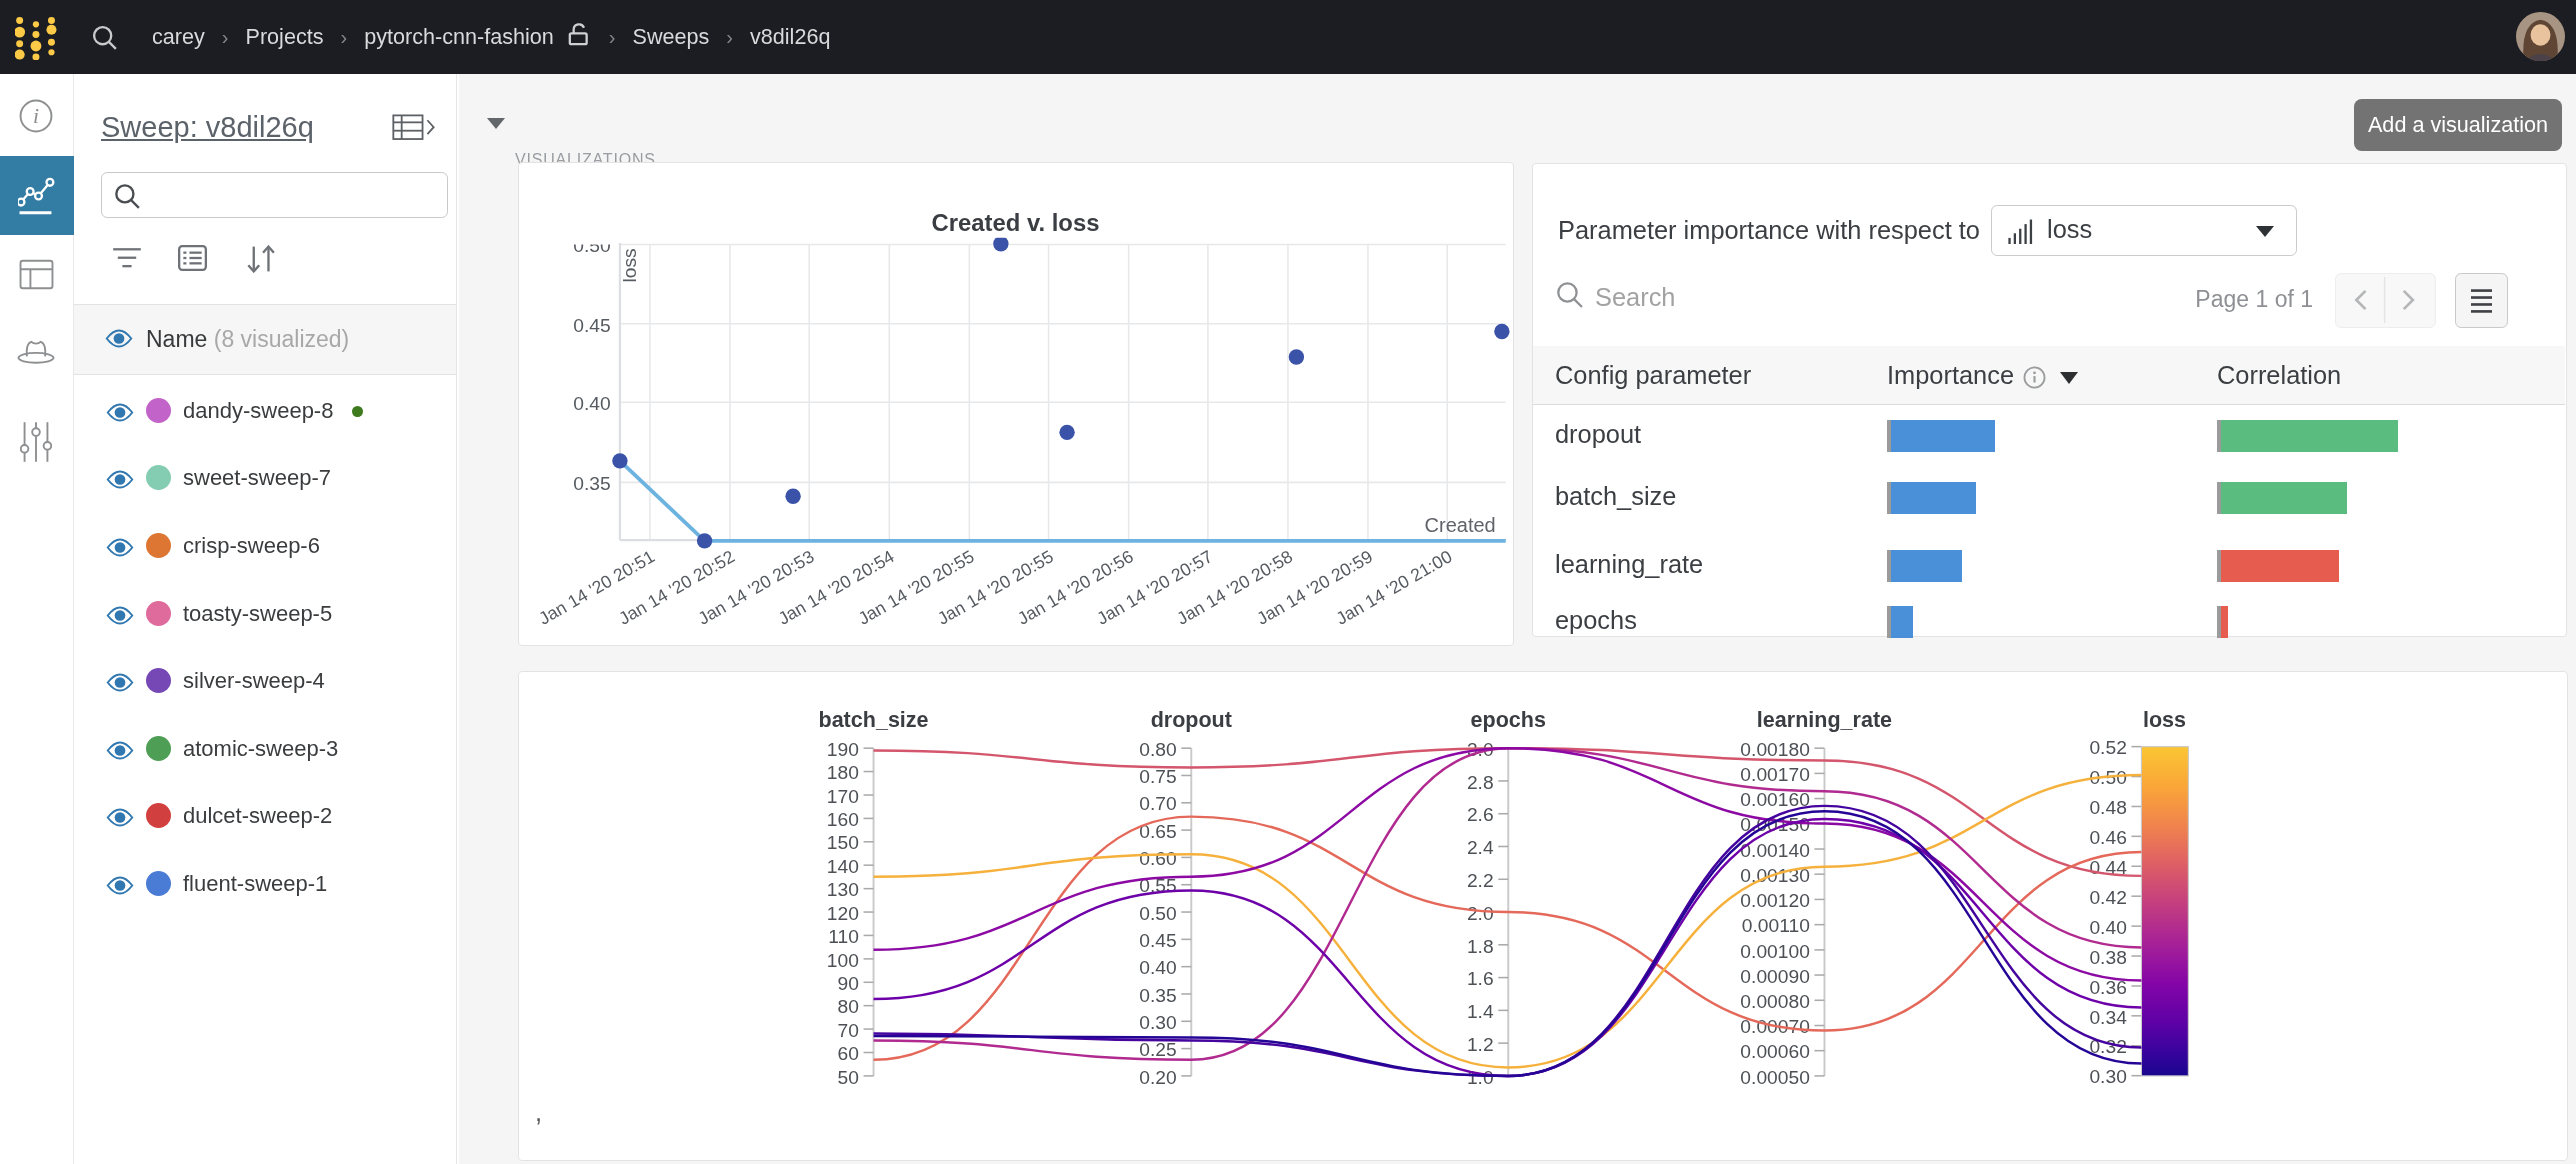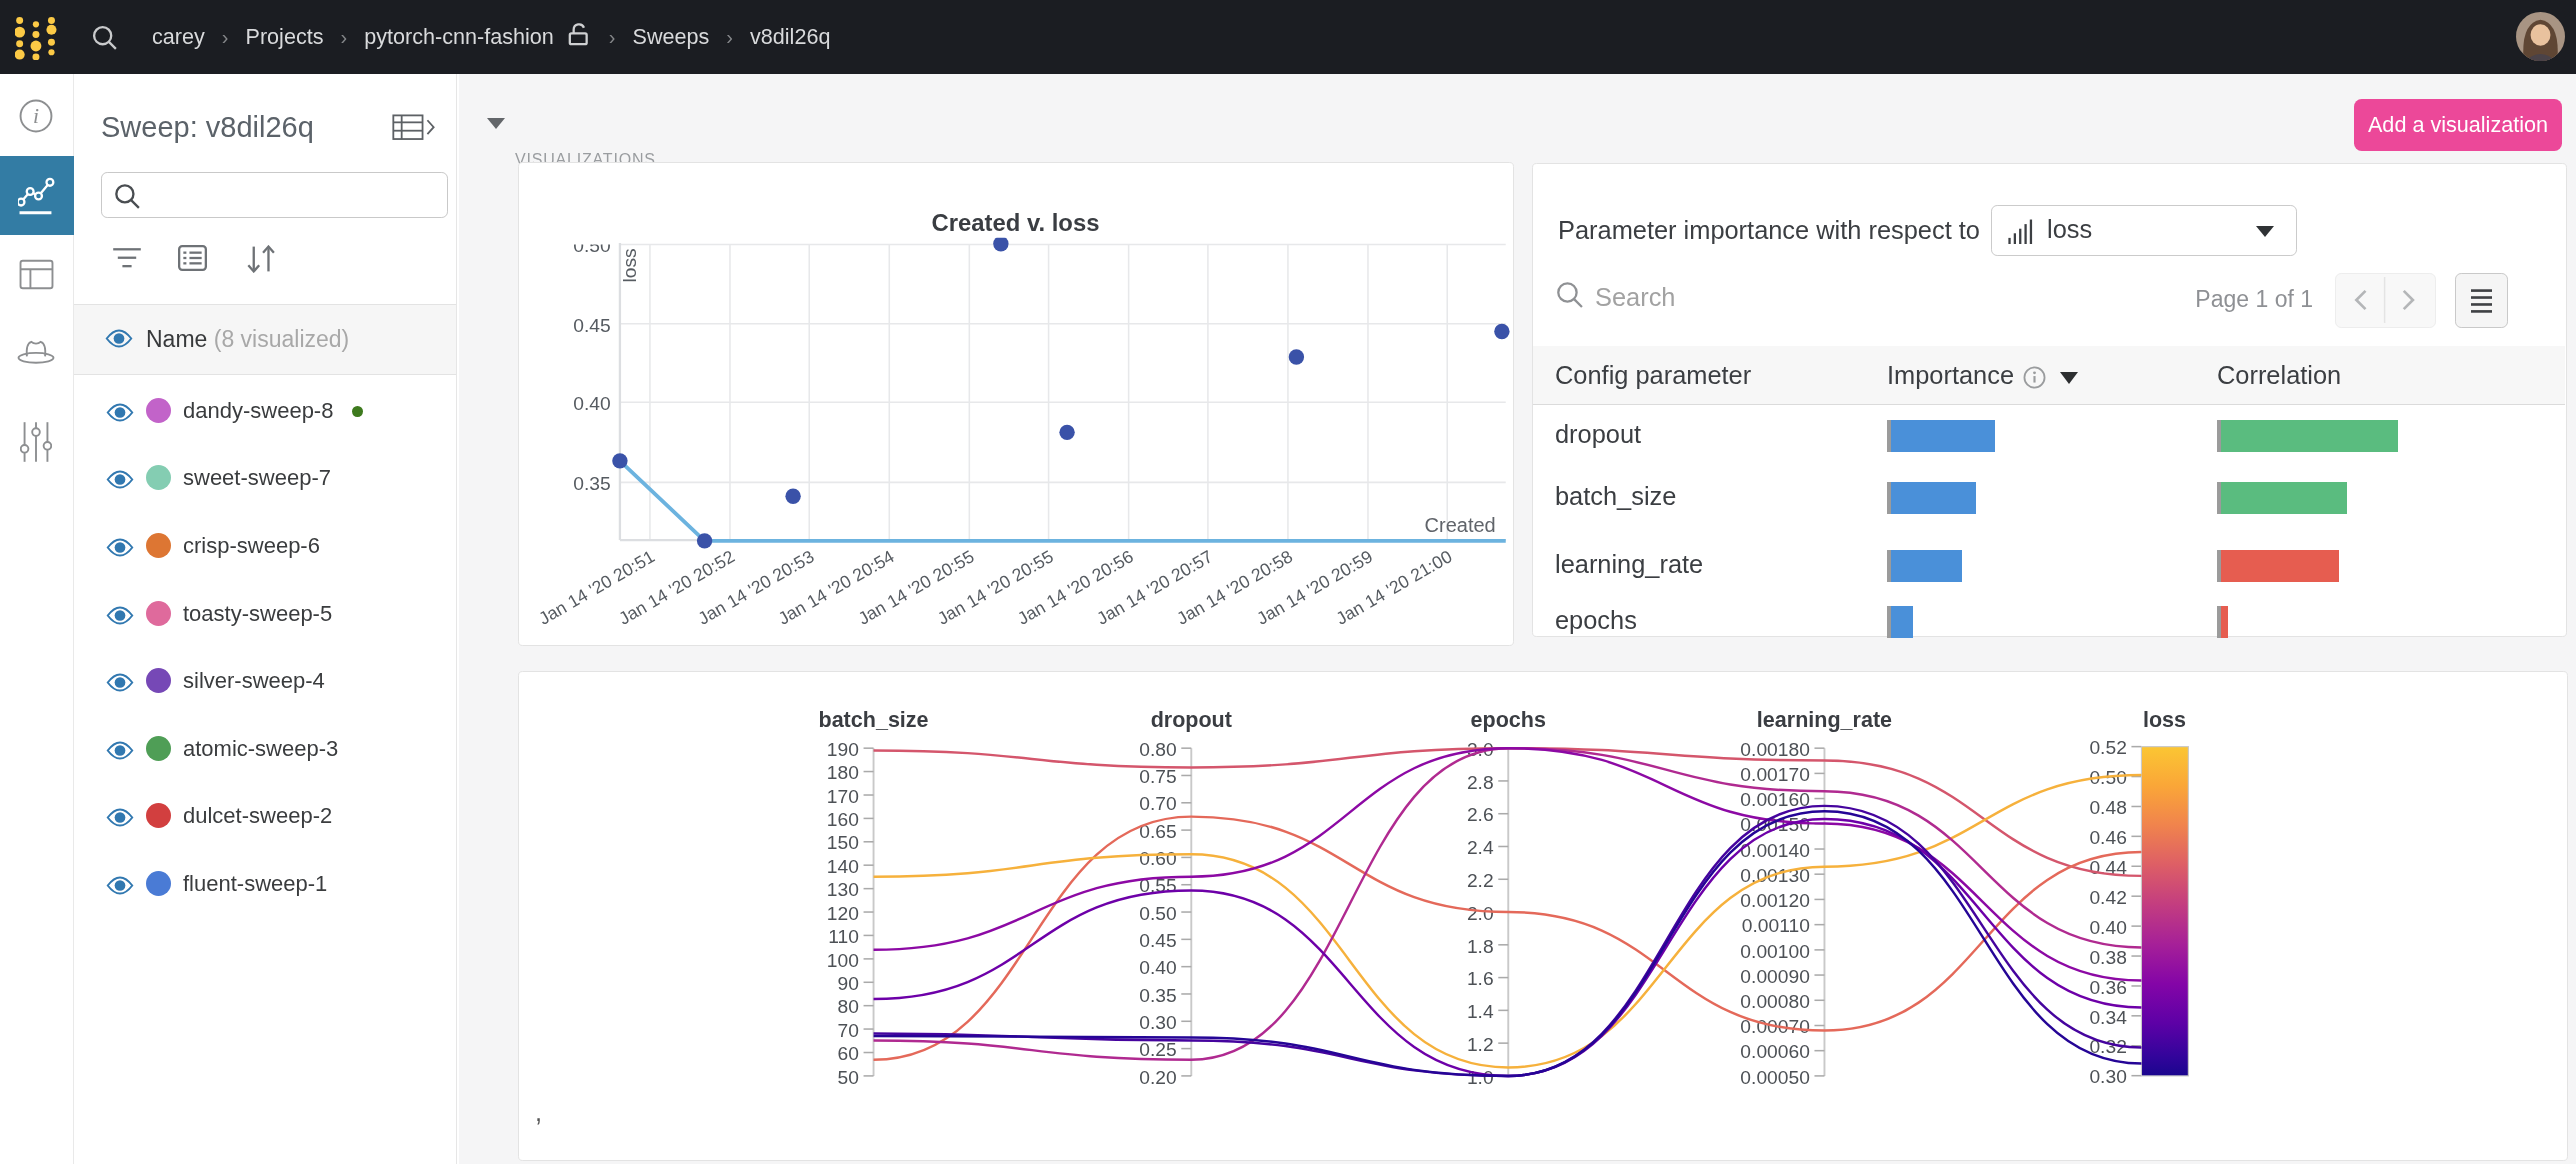--- a/index.html
+++ b/index.html
@@ -11,35 +11,35 @@
   .nav { position:absolute; left:0; top:0; width:2576px; height:74px; background:#1b1d22; }
   .crumbs { position:absolute; left:152px; top:0; height:74px; line-height:74px; font-size:21.6px; color:#d9dadc; white-space:nowrap; }
   .crumbs .sep { color:#85878a; padding:0 17px; font-size:20px; }
 
   
   .rail { position:absolute; left:0; top:74px; width:74px; height:1090px; background:#ffffff; border-right:1.5px solid #e9e9e9; }
   .railtile { position:absolute; left:0; top:82px; width:74px; height:79px; background:#337ca4; }
 
   
   .side { position:absolute; left:74px; top:74px; width:383px; height:1090px; background:#ffffff; border-right:1.5px solid #e6e6e6; }
-  .sweeptitle { position:absolute; left:27px; top:37px; font-size:29px; color:#5b6269; }
+  .sweeptitle { position:absolute; left:27px; top:37px; font-size:29px; color:#5b6269;text-decoration:underline; }
   .searchbox { position:absolute; left:27px; top:98px; width:347px; height:46px; border:1.5px solid #c9c9c9; border-radius:6.2px; }
   .namehdr { position:absolute; left:0px; top:230px; width:382px; height:71px; background:#f6f6f6; border-top:1.5px solid #e3e3e3; border-bottom:1.5px solid #e3e3e3; }
   .nametxt { position:absolute; left:72px; top:0; height:68px; line-height:68px; font-size:23px; color:#37393b; }
   .nametxt .gray { color:#a8a8a8;text-align:right; }
   .runrow { position:absolute; left:0; width:382px; height:68px; }
   .runrow .rdot { position:absolute; left:72px; top:21px; width:25.4px; height:25.4px; border-radius:50%; }
   .runrow .rname { position:absolute; left:109px; top:0; height:68px; line-height:68px; font-size:22px; color:#3a3c3e; }
   .runrow .gdot { position:absolute; left:278px; top:29px; width:10.8px; height:10.8px; border-radius:50%; background:#3e7a1e; }
 
   
   .main { position:absolute; left:459px; top:74px; width:2117px; height:1090px; background:#f5f5f6; }
   .vizhdr { position:absolute; left:56px; top:37px; font-size:16px; color:#9a9da0; letter-spacing:0.8px;margin-top:40px; }
   .viztri { position:absolute; left:28px; top:44px; width:0; height:0; border-left:9.2px solid transparent; border-right:9.2px solid transparent; border-top:11.5px solid #63666a; }
-  .addbtn { position:absolute; left:1895px; top:25px; width:208px; height:52px; background:#ec4899; border-radius:7.7px; color:#ffffff; font-size:21.6px; white-space:nowrap; text-align:center; line-height:52px; }
+  .addbtn { position:absolute; left:1895px; top:25px; width:208px; height:52px; background:#737373; border-radius:7.7px; color:#ffffff; font-size:21.6px; white-space:nowrap; text-align:center; line-height:52px; }
   .panel { position:absolute; background:#ffffff; border:1.5px solid #e3e3e3; border-radius:4.6px;padding-left:42px; }
   .p1 { left:59px; top:88px; width:996px; height:484px; }
   .p2 { left:1073px; top:89px; width:1035px; height:474px; }
   .p3 { left:59px; top:597px; width:2050px; height:490px; }
 
   
   .ptext { position:absolute; font-size:25.4px; color:#3b3e42; }
   .dropdown { position:absolute; left:458px; top:41px; width:306px; height:51px; border:1.5px solid #cbcbcb; border-radius:6.2px; background:#fff; }
   .srchph { position:absolute; left:62px; top:119px; font-size:25.4px; color:#a2a2a2; }
   .pageof { position:absolute; left:591px; top:122px; width:189px; text-align:right; font-size:23px; color:#8e9094; }

